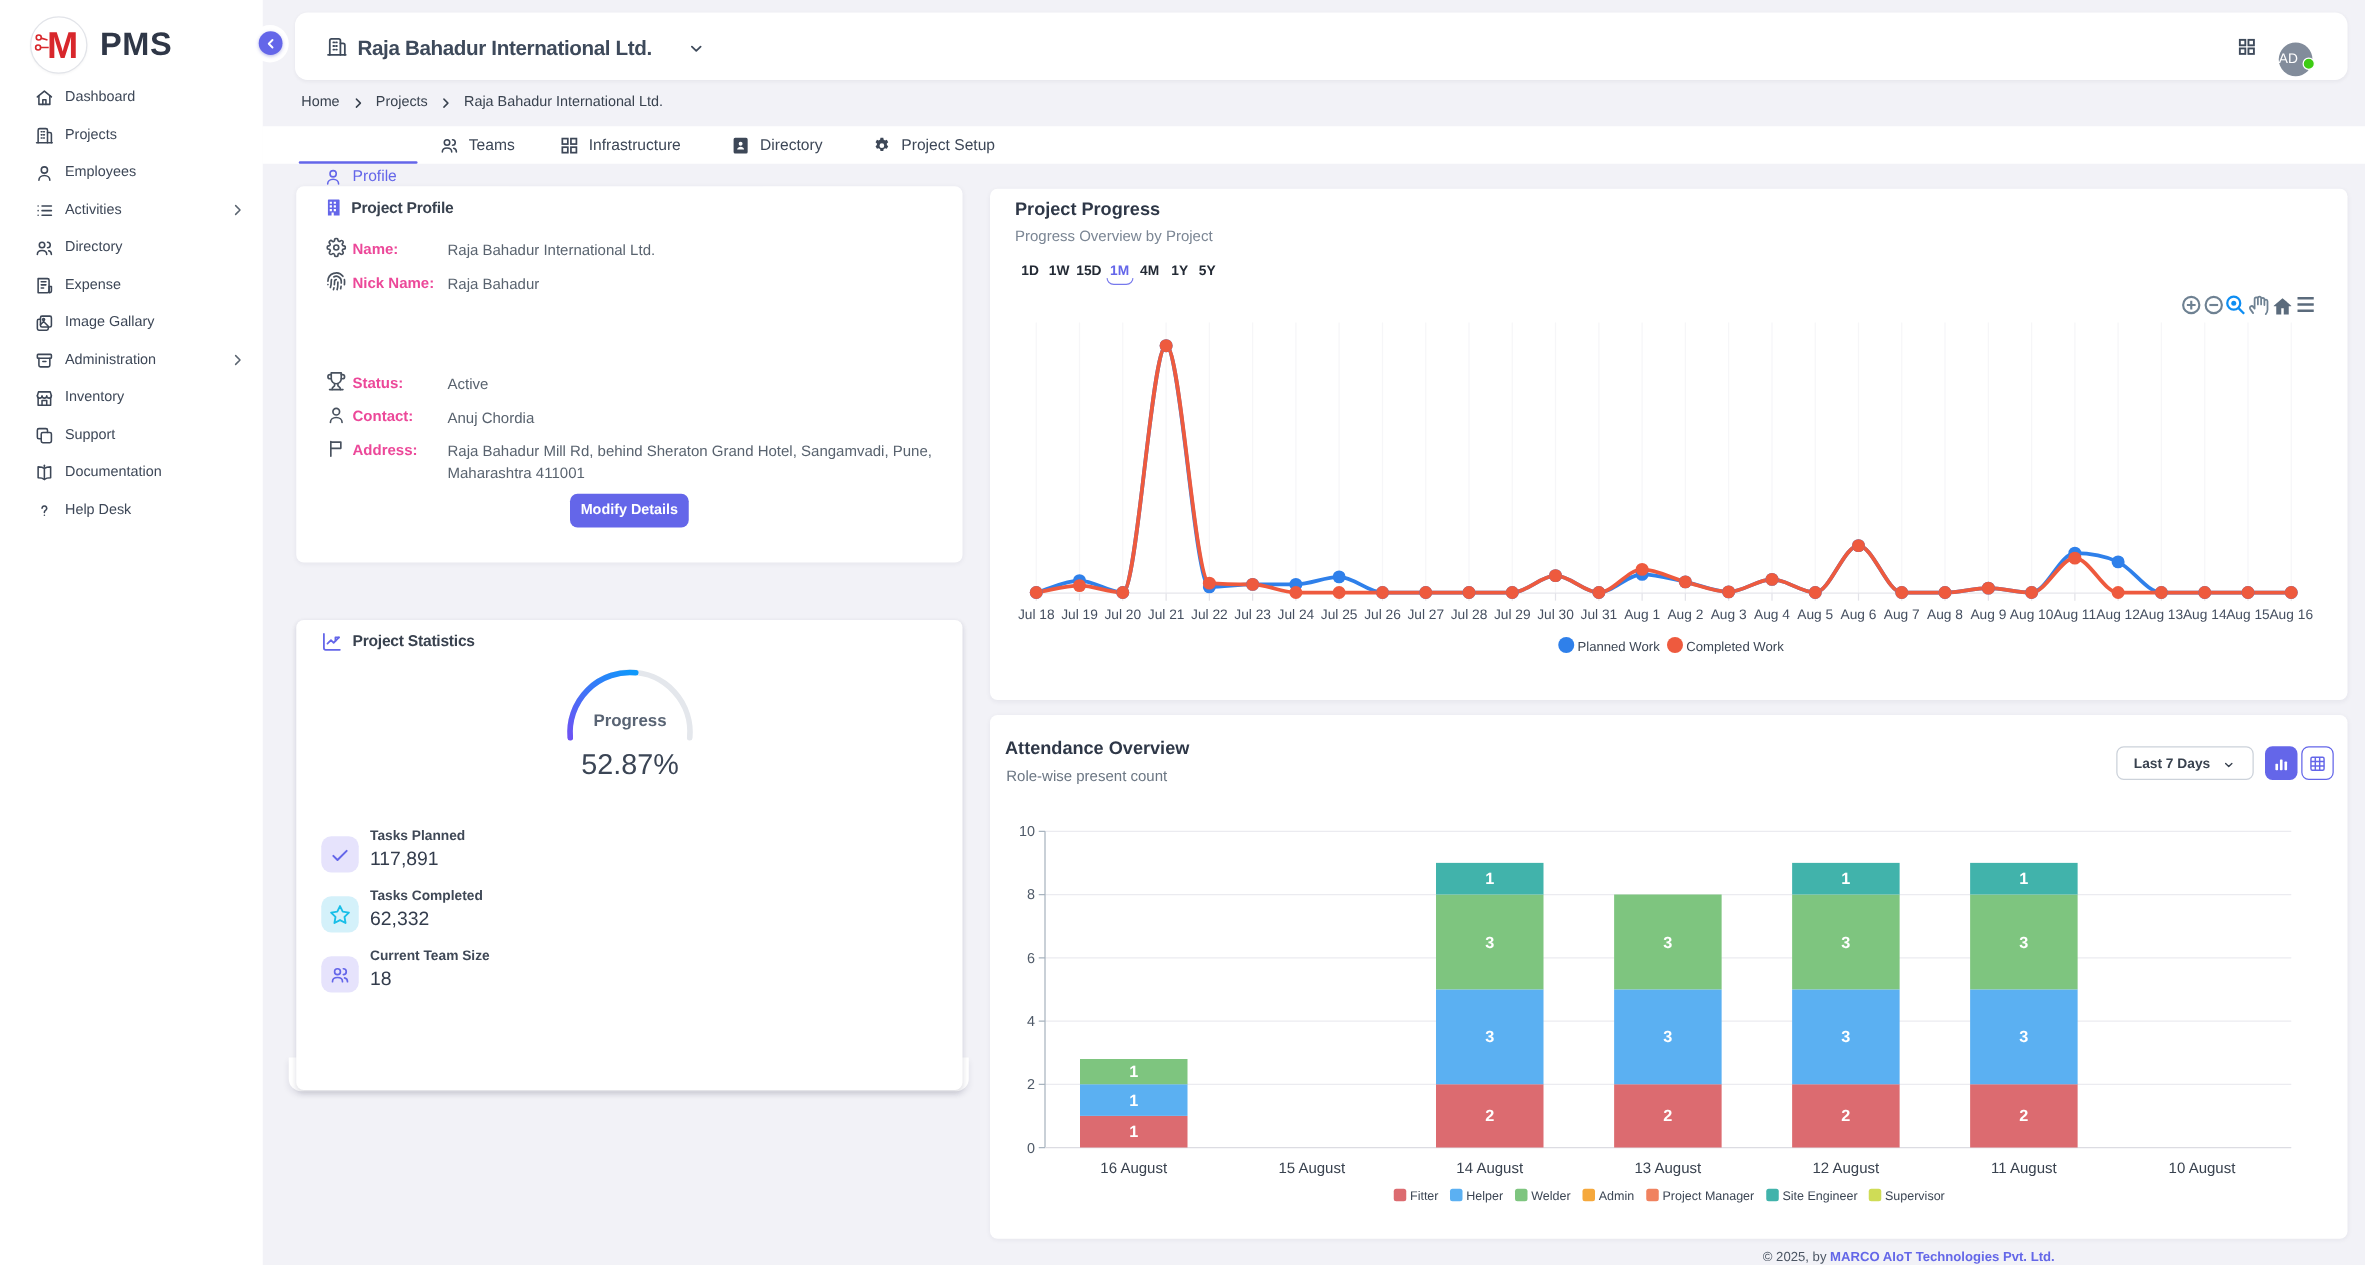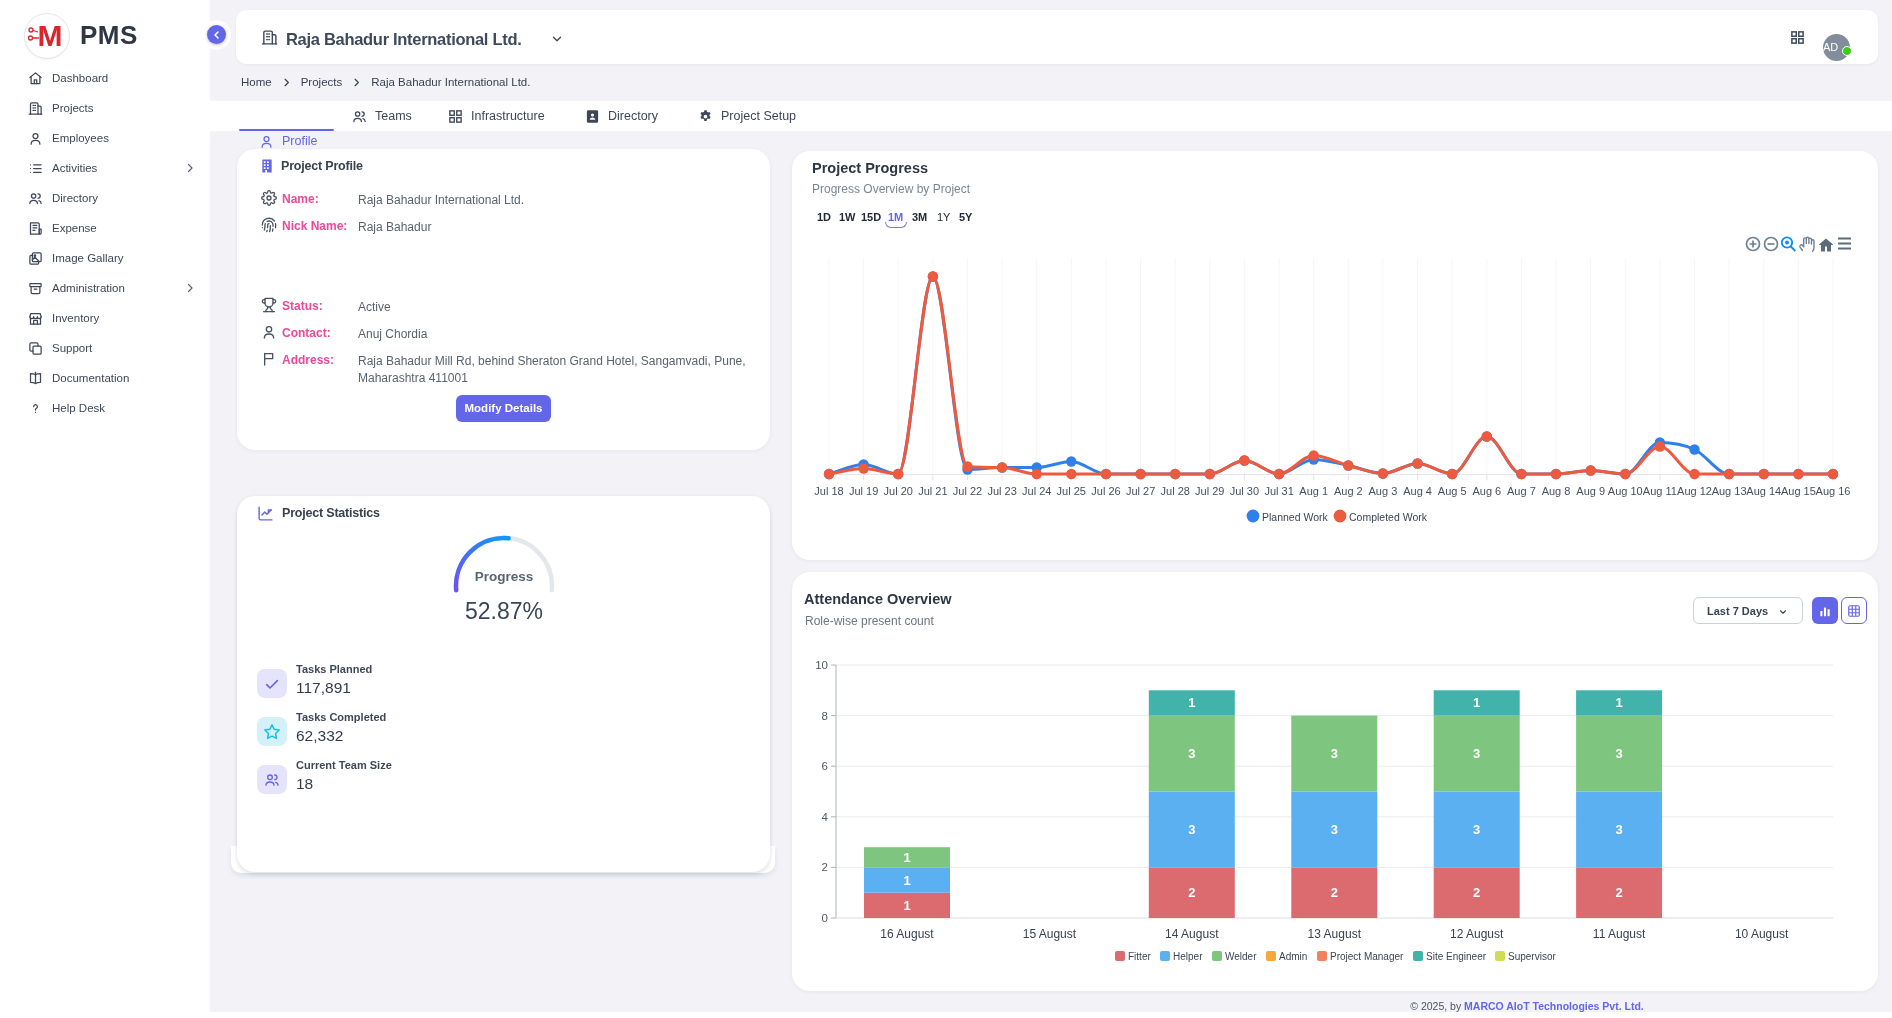--- a/index.html
+++ b/index.html
@@ -29,21 +29,21 @@
   background:#3ecc13; border:1.5px solid #fff; }
 .breadcrumb { position:absolute; left:241px; top:75px; height:14px; display:flex; align-items:center;
   font-size:11.5px; font-weight:500; color:#39424f; z-index:6; }
 .breadcrumb .sep { margin:0 9px; }
 .tabsbar { position:absolute; left:210px; top:101px; width:1682px; height:30px; background:#fff; z-index:6; }
 .tab { position:absolute; top:0; height:30px; display:flex; align-items:center; font-size:12.5px;
   font-weight:500; color:#3d4757; }
 .tab svg { margin-right:8px; }
 .tab.active { color:#6466e9;margin-top:25px; }
 .tab-underline { position:absolute; left:29px; top:28px; width:95px; height:2px; background:#6466e9; border-radius:2px; }
-.card { position:absolute; background:#fff; border-radius:18px; box-shadow:0 1px 4px rgba(30,30,60,.06); }
+.card { position:absolute; background:#fff; border-radius:6px; box-shadow:0 1px 4px rgba(30,30,60,.06); }
 .stub { position:absolute; left:231px; top:846px; width:544px; height:27px; background:#fff;
   border-radius:0 0 10px 10px; box-shadow:0 3px 5px rgba(30,30,60,.08); z-index:0; }
 .profile-card { left:237px; top:149px; width:533px; height:301px; z-index:1; }
 .stats-card { left:237px; top:472px; width:533px; height:376px; z-index:1; box-shadow:0 1px 4px rgba(30,30,60,.08),0 3px 5px rgba(30,30,60,.07);margin-top:24px; }
 .progress-card { left:792px; top:151px; width:1086px; height:409px; }
 .attend-card { left:792px; top:572px; width:1086px; height:419px; }
 .card-head { position:absolute; left:24px; top:9px; height:16px; display:flex; align-items:center; }
 .card-head .t { margin-left:8px; font-size:12.5px; font-weight:700; color:#39424f; letter-spacing:-.2px; }
 .footer { position:absolute; left:1217px; top:1000px; width:620px; text-align:center; font-size:10.5px; color:#4b5563; z-index:2; }
 .footer a { color:#6467e8; font-weight:600; text-decoration:none; }
@@ -355,22 +355,22 @@
   <div class="sval" style="top:279px">18</div>
 </div>
 
 <div class="card progress-card">
 <div style="position:absolute;left:20px;top:9px;font-size:14.5px;font-weight:700;color:#2e3747">Project Progress</div>
 <div style="position:absolute;left:20px;top:31px;font-size:12px;color:#7b8694">Progress Overview by Project</div>
 <div style="position:absolute;left:25px;top:60px;font-size:11px;font-weight:700;color:#232a35">1D</div>
 <div style="position:absolute;left:47px;top:60px;font-size:11px;font-weight:700;color:#232a35">1W</div>
 <div style="position:absolute;left:69px;top:60px;font-size:11px;font-weight:700;color:#232a35">15D</div>
 <div style="position:absolute;left:96px;top:60px;font-size:11px;font-weight:700;color:#6466e9">1M</div>
-<div style="position:absolute;left:120px;top:60px;font-size:11px;font-weight:700;color:#232a35">3M</div>
-<div style="position:absolute;left:145px;top:60px;font-size:11px;font-weight:400;color:#232a35">1Y</div>
+<div style="position:absolute;left:120px;top:60px;font-size:11px;font-weight:700;color:#232a35">4M</div>
+<div style="position:absolute;left:145px;top:60px;font-size:11px;font-weight:700;color:#232a35">1Y</div>
 <div style="position:absolute;left:167px;top:60px;font-size:11px;font-weight:700;color:#232a35">5Y</div>
 <div style="position:absolute;left:93px;top:71px;width:22px;height:6px;border:1.2px solid #7678ec;border-top:none;border-radius:0 0 10px 10px;"></div>
 <svg width="1086" height="409" viewBox="0 0 1086 409" style="position:absolute;left:0;top:0">
 <g stroke="#6e8192" fill="none" stroke-width="1.7">
           <circle cx="961" cy="93" r="6.5"></circle>
           <path d="M957.5 93h7M961 89.5v7"></path>
           <circle cx="979" cy="93" r="6.5"></circle>
           <path d="M975.5 93h7"></path>
         </g>
         <g stroke="#0d8df2" fill="none" stroke-width="1.8">

